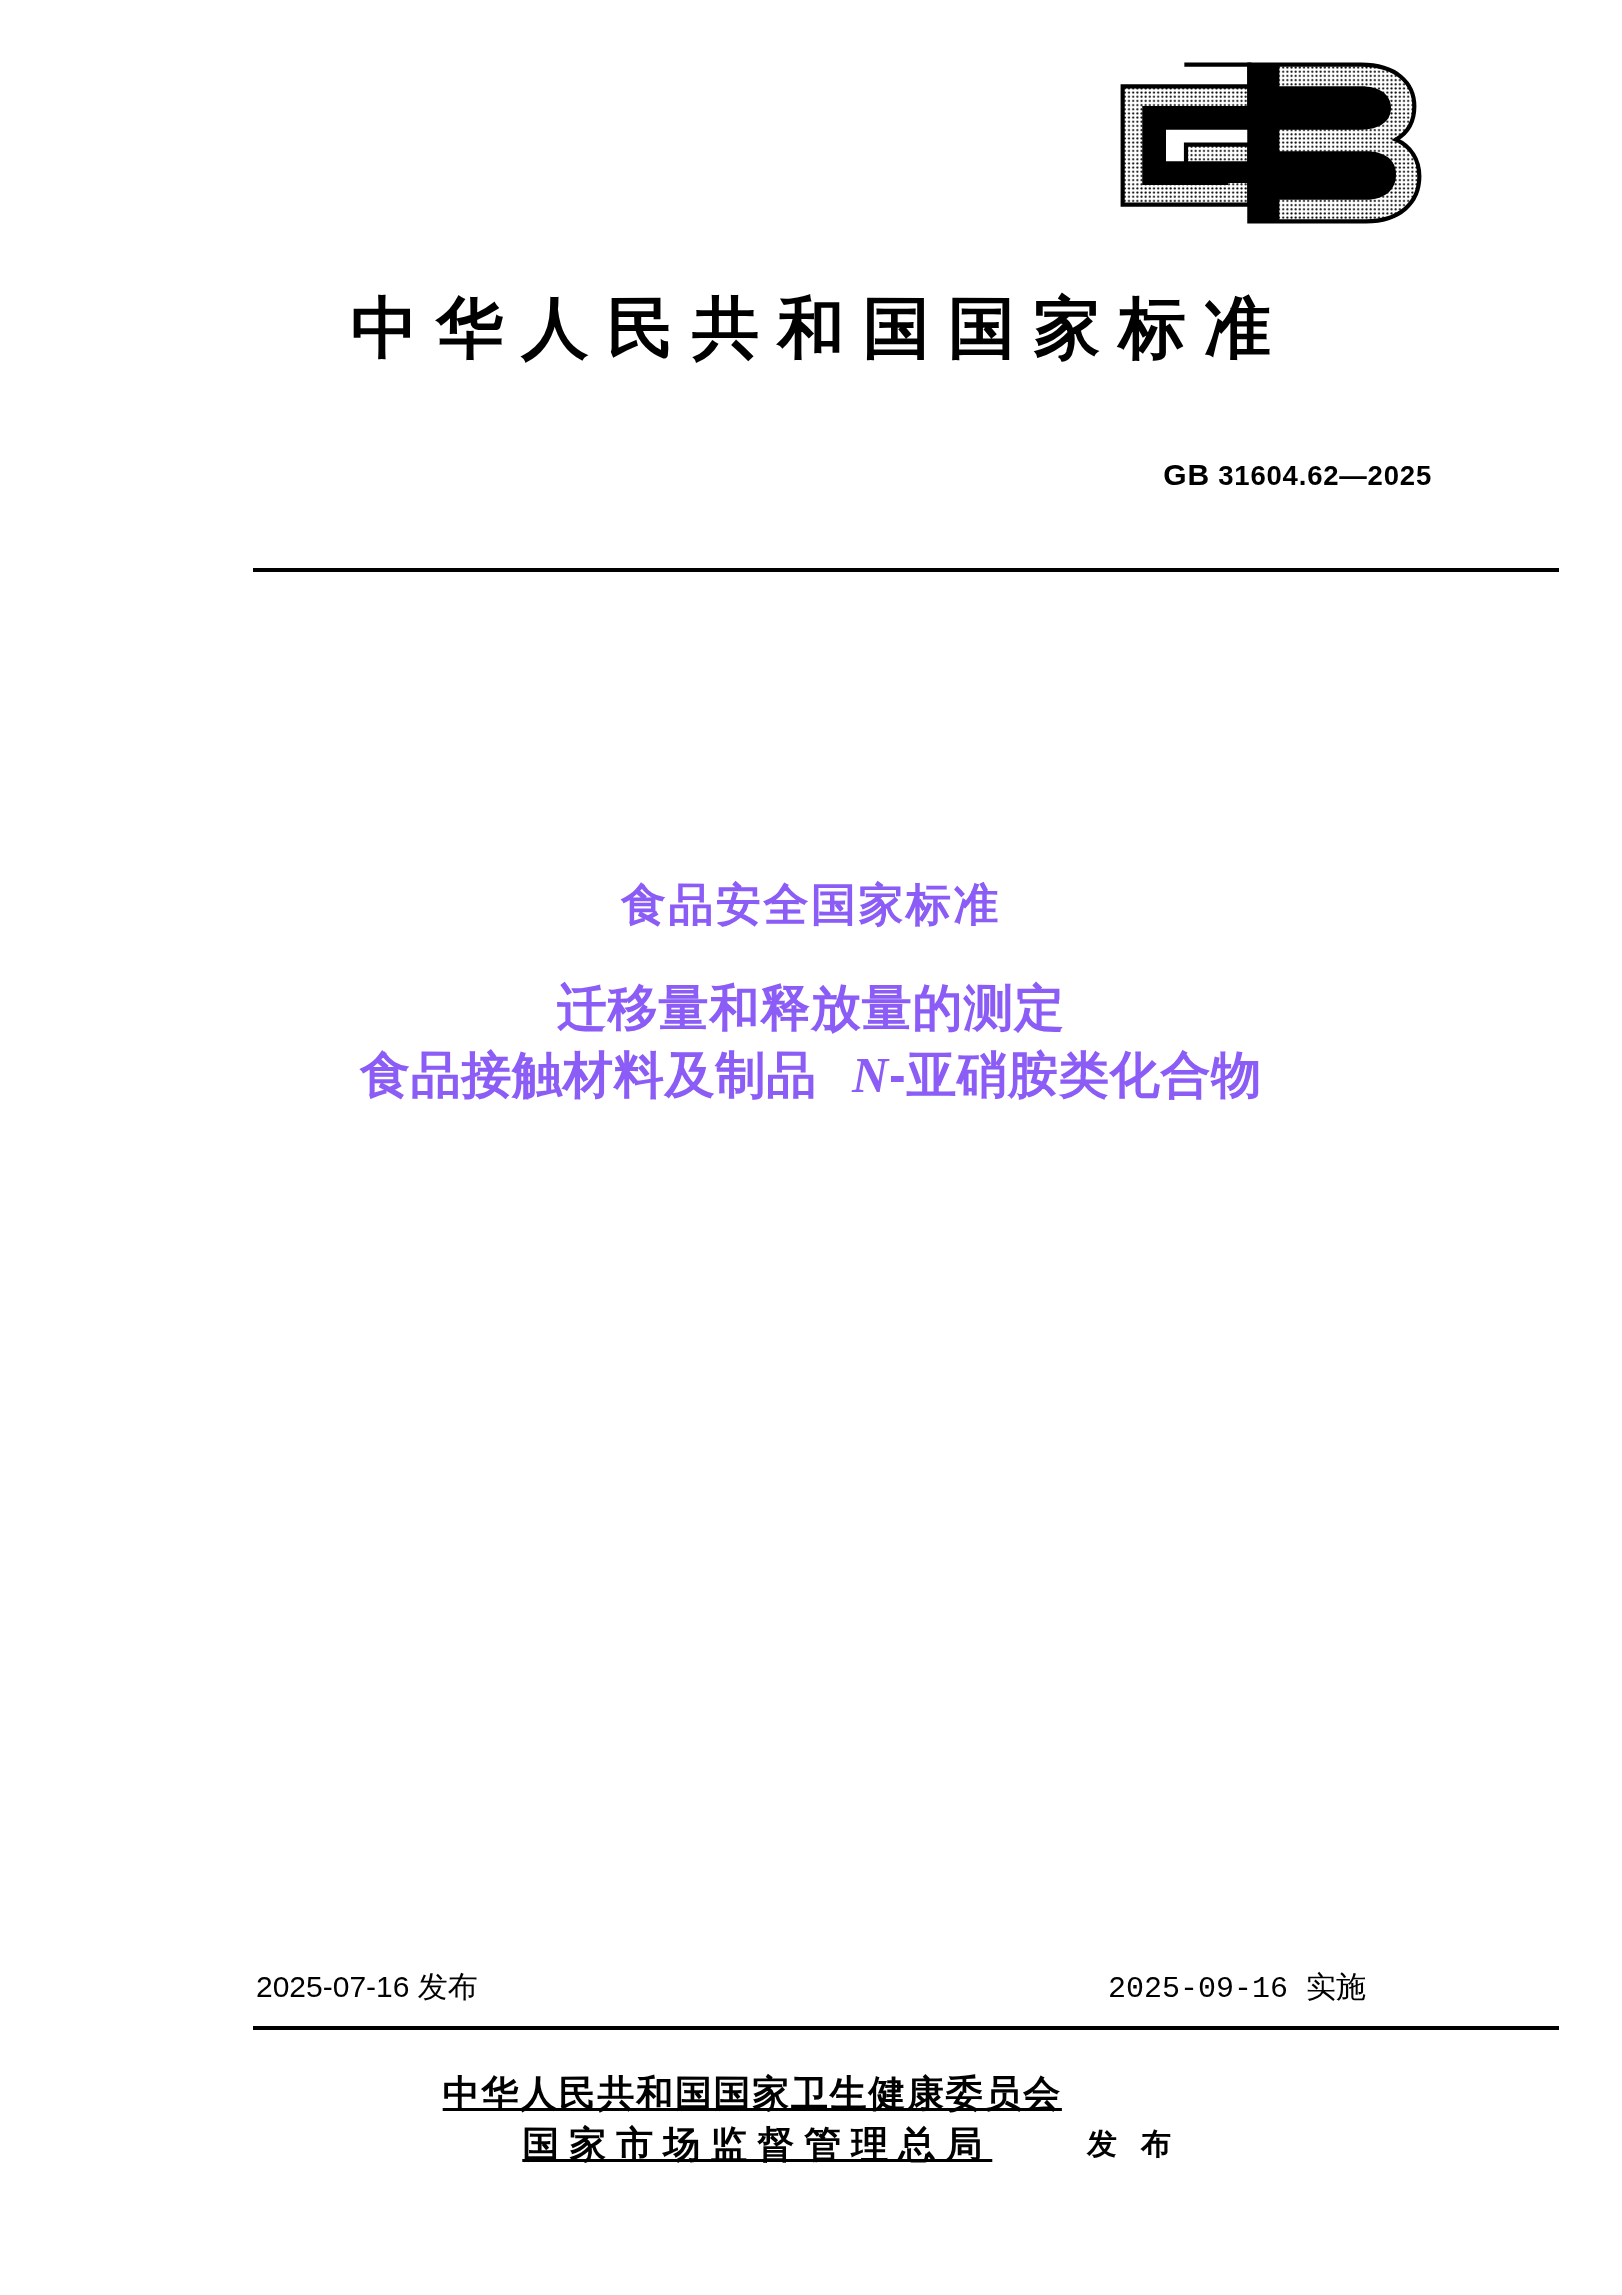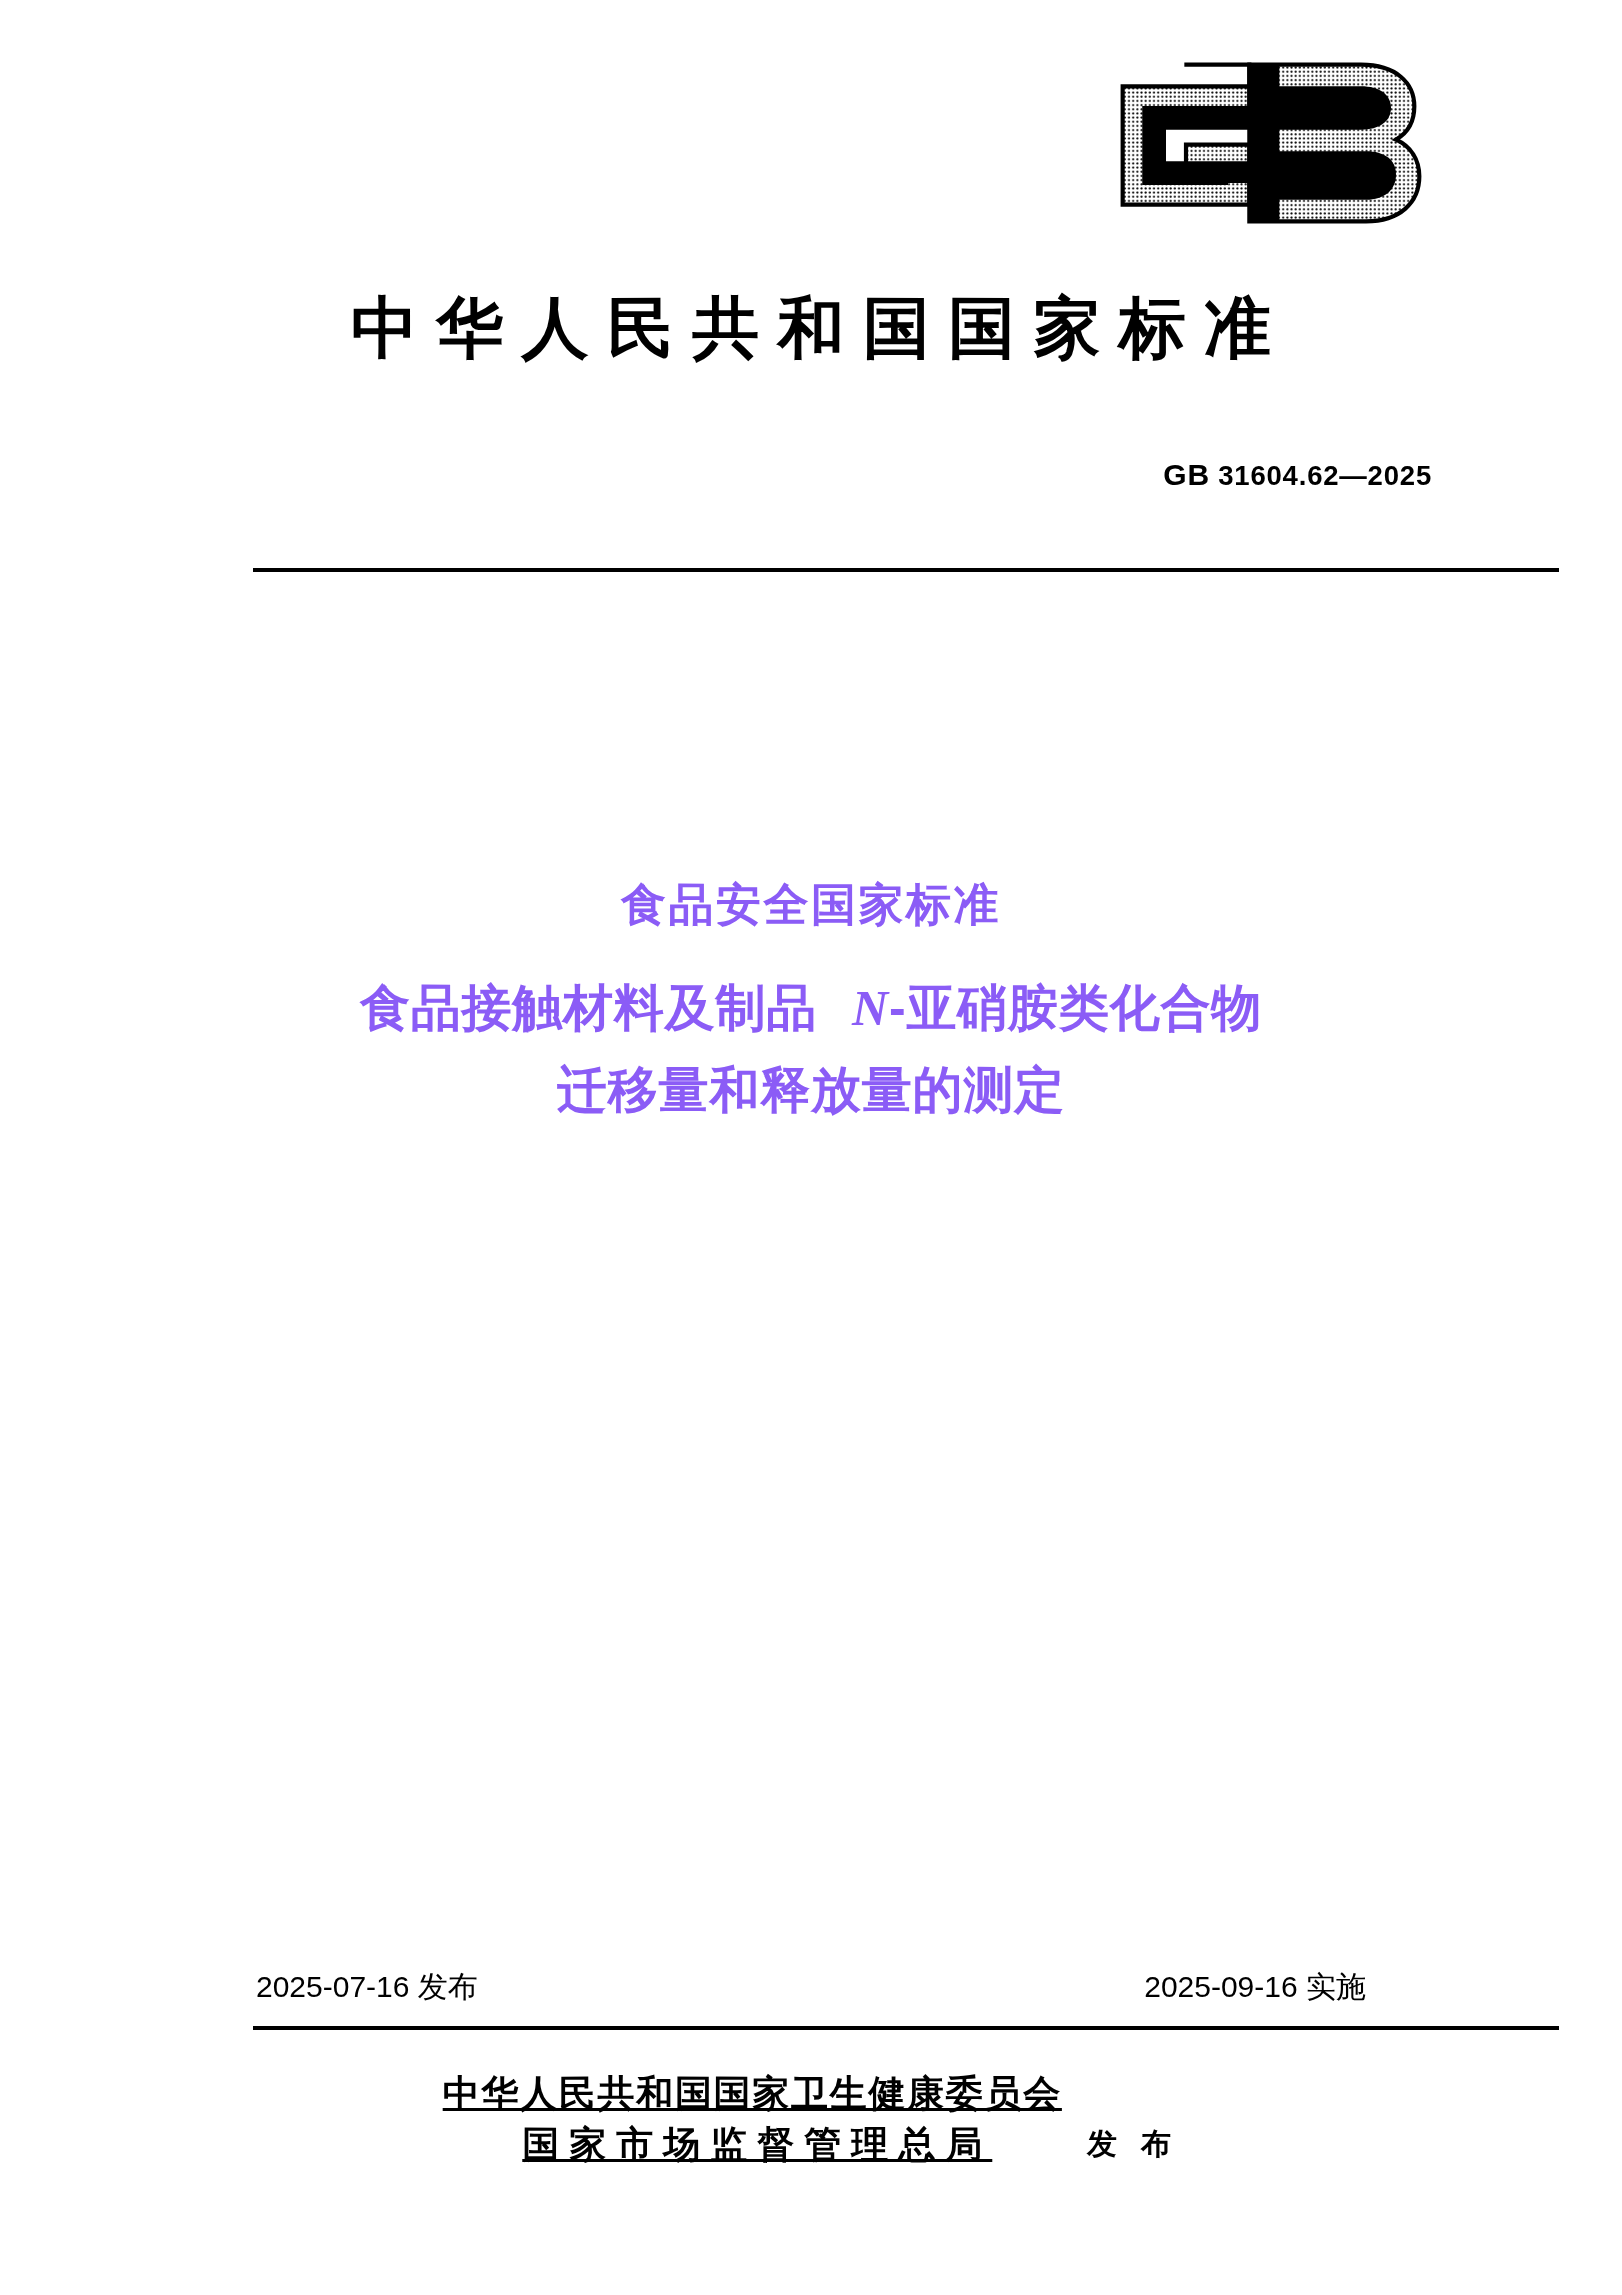--- a/index.html
+++ b/index.html
@@ -120,21 +120,21 @@
     left: 193px;
     font-size: 30px;
     font-family: "Liberation Sans", sans-serif;
     white-space: nowrap;
   }
   .date-effective {
     position: absolute;
     top: 1959px;
     right: 193px;
     font-size: 30px;
-    font-family: Liberation Sans, sans-serif;
+    font-family: Liberation Mono, monospace;
     white-space: nowrap;
   }
 
   
   .issuers {
     position: absolute;
     top: 2060px;
     left: 0;
     width: 100%;
     display: flex;
@@ -192,24 +192,24 @@
   <div class="std-number">
     <span class="num-main">GB</span>
     <span class="num-rest">31604.62—2025</span>
   </div>
 
   <div class="rule-top"></div>
   <div class="rule-bottom"></div>
 
   <div class="doc-title">
     <div class="line line1">食品安全国家标准</div>
+    <div class="line line3">迁移量和释放量的测定</div>
     <div class="line line2">
       <span>食品接触材料及制品</span><span class="gap"></span><span class="ital">N</span><span>-亚硝胺类化合物</span>
     </div>
-    <div class="line line3">迁移量和释放量的测定</div>
   </div>
 
   <div class="date-issue">2025-07-16 发布</div>
   <div class="date-effective">2025-09-16 实施</div>
 
   <div class="issuers">
     <div class="issuer-names">
       <div class="org1">中华人民共和国国家卫生健康委员会</div>
       <div class="org2">国家市场监督管理总局</div>
     </div>

